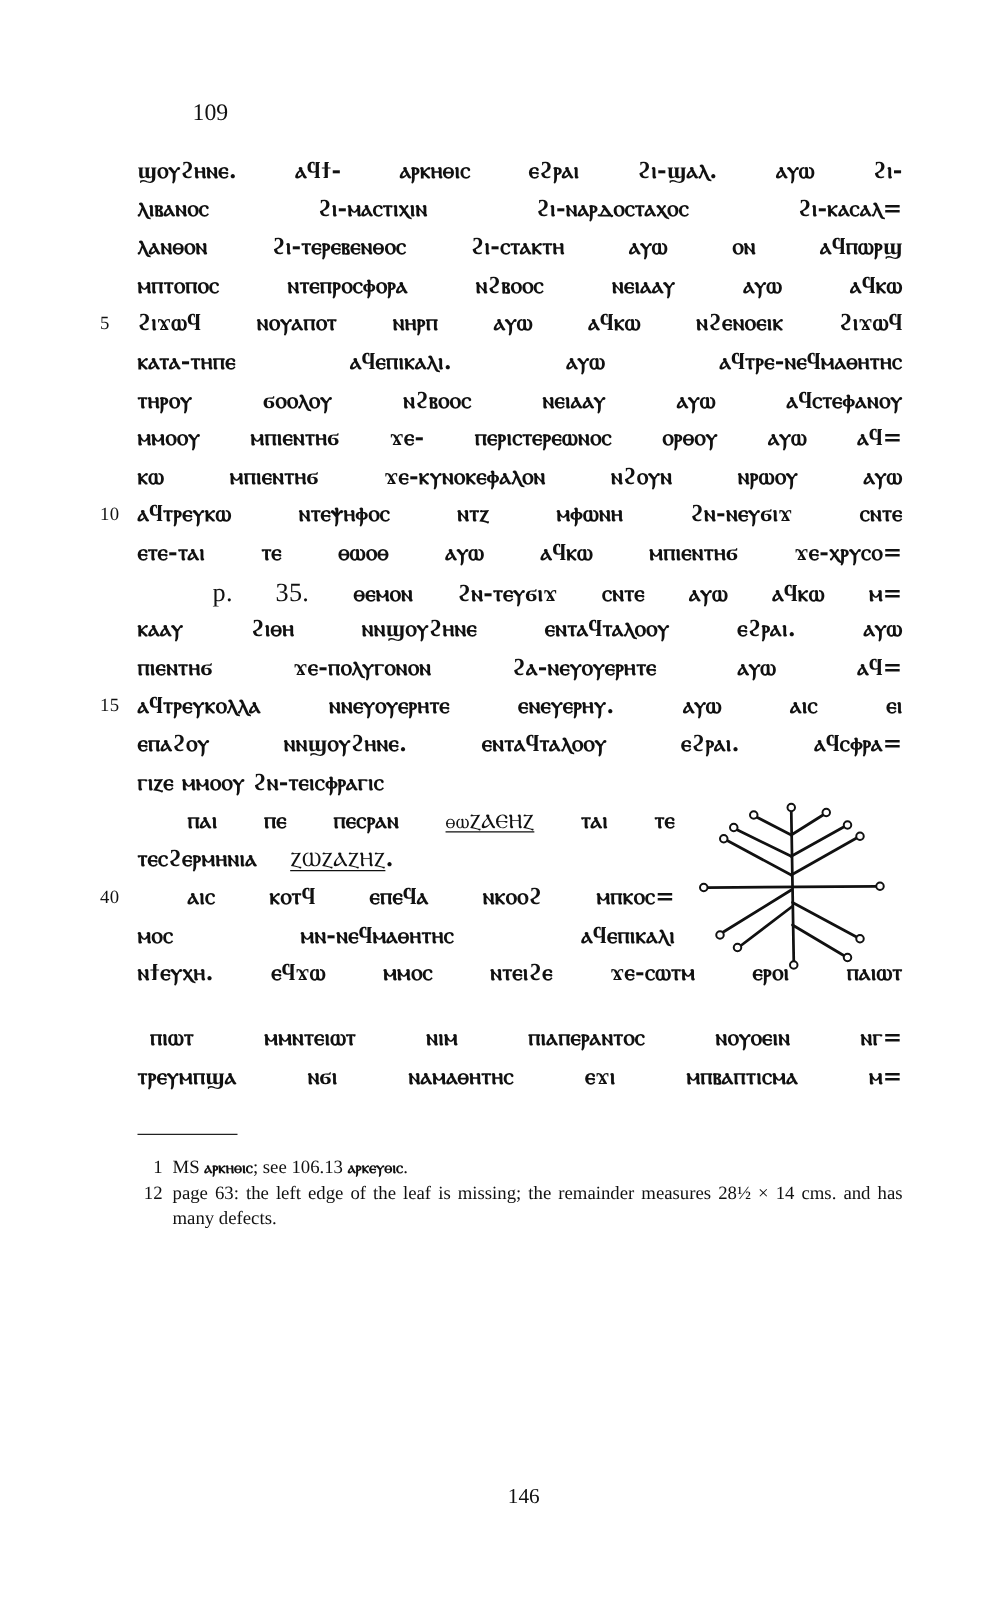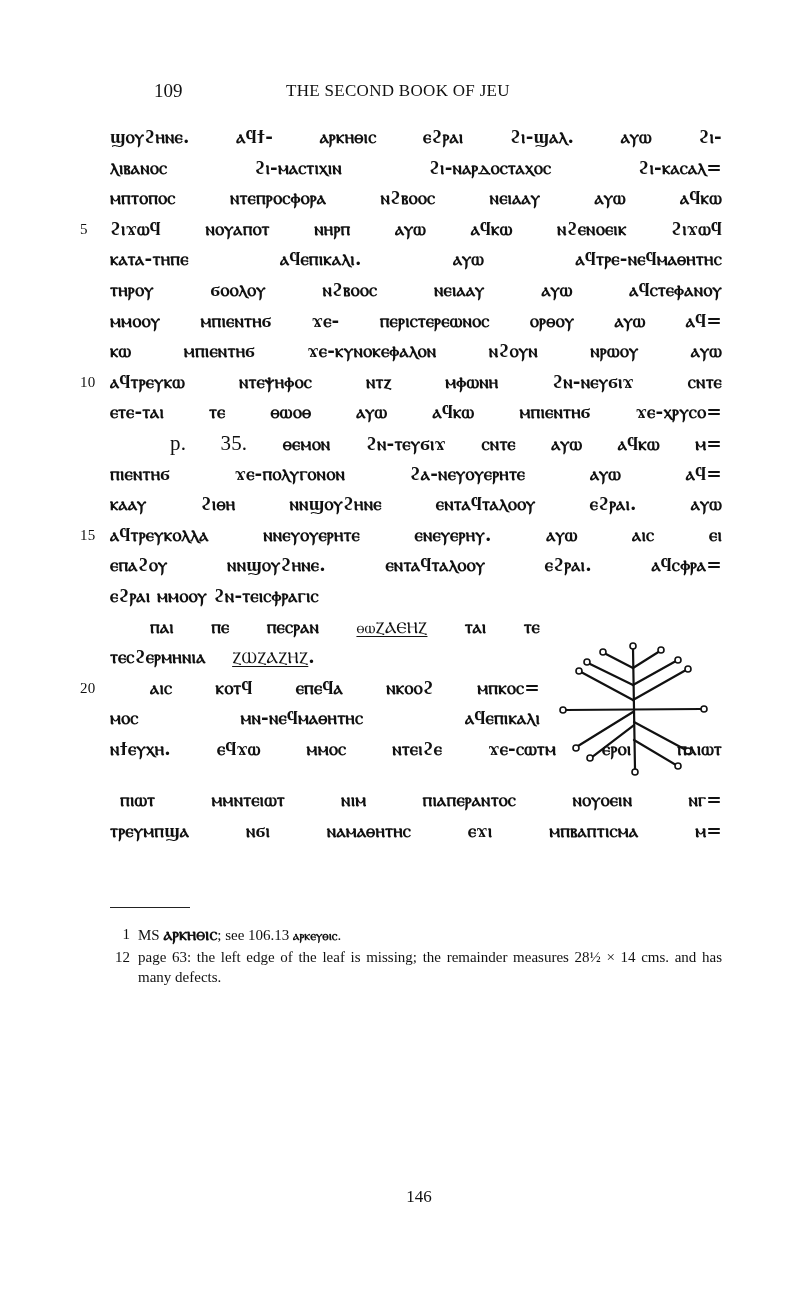--- a/index.html
+++ b/index.html
@@ -26,29 +26,31 @@
   .note .nnum { position: absolute; left: 0; top: 0; width: 20px; text-align: right; }
   .folio { position: absolute; left: 0; width: 806px; top: 1187px; text-align: center; font-size: 17px; padding-left: 16px; }
 </style>
 </head>
 <body>
 
 <div class="page">
 
   <div class="running-head">
     <span class="chapter-num">109</span>
-    <span class="running-title">THE SECOND BOOK OF JEU</span>
   </div>
 
   <div class="text-block">
     <div class="line">
         <span class="txt">ϣⲟⲩϩⲏⲛⲉ. ⲁϥϯ- ⲁⲣⲕⲏⲑⲓⲥ ⲉϩⲣⲁⲓ ϩⲓ-ϣⲁⲗ. ⲁⲩⲱ ϩⲓ-</span>
       </div>
     <div class="line">
         <span class="txt">ⲗⲓⲃⲁⲛⲟⲥ ϩⲓ-ⲙⲁⲥⲧⲓⲭⲓⲛ ϩⲓ-ⲛⲁⲣⲇⲟⲥⲧⲁⲭⲟⲥ ϩⲓ-ⲕⲁⲥⲁⲗ=</span>
+      </div>
+    <div class="line">
+        <span class="txt">ⲗⲁⲛⲑⲟⲛ ϩⲓ-ⲧⲉⲣⲉⲃⲉⲛⲑⲟⲥ ϩⲓ-ⲥⲧⲁⲕⲧⲏ ⲁⲩⲱ ⲟⲛ ⲁϥⲡⲱⲣϣ</span>
       </div>
     <div class="line">
         <span class="txt">ⲙⲡⲧⲟⲡⲟⲥ ⲛⲧⲉⲡⲣⲟⲥⲫⲟⲣⲁ ⲛϩⲃⲟⲟⲥ ⲛⲉⲓⲁⲁⲩ ⲁⲩⲱ ⲁϥⲕⲱ</span>
       </div>
     <div class="line">
         <span class="lnum">5</span>
         <span class="txt">ϩⲓϫⲱϥ ⲛⲟⲩⲁⲡⲟⲧ ⲛⲏⲣⲡ ⲁⲩⲱ ⲁϥⲕⲱ ⲛϩⲉⲛⲟⲉⲓⲕ ϩⲓϫⲱϥ</span>
       </div>
     <div class="line">
         <span class="txt">ⲕⲁⲧⲁ-ⲧⲏⲡⲉ ⲁϥⲉⲡⲓⲕⲁⲗⲓ. ⲁⲩⲱ ⲁϥⲧⲣⲉ-ⲛⲉϥⲙⲁⲑⲏⲧⲏⲥ</span>
@@ -66,43 +68,43 @@
         <span class="lnum">10</span>
         <span class="txt">ⲁϥⲧⲣⲉⲩⲕⲱ ⲛⲧⲉⲯⲏⲫⲟⲥ ⲛⲧⲍ ⲙⲫⲱⲛⲏ ϩⲛ-ⲛⲉⲩϭⲓϫ ⲥⲛⲧⲉ</span>
       </div>
     <div class="line">
         <span class="txt">ⲉⲧⲉ-ⲧⲁⲓ ⲧⲉ ⲑⲱⲟⲑ ⲁⲩⲱ ⲁϥⲕⲱ ⲙⲡⲓⲉⲛⲧⲏϭ ϫⲉ-ⲭⲣⲩⲥⲟ=</span>
       </div>
     <div class="line indent">
         <span class="txt"><span class="pref">p. 35.</span> <span>ⲑⲉⲙⲟⲛ ϩⲛ-ⲧⲉⲩϭⲓϫ ⲥⲛⲧⲉ ⲁⲩⲱ ⲁϥⲕⲱ ⲙ=</span></span>
       </div>
     <div class="line">
-        <span class="txt">ⲡⲓⲉⲛⲧⲏϭ ϫⲉ-ⲡⲟⲗⲩⲅⲟⲛⲟⲛ ϩⲁ-ⲛⲉⲩⲟⲩⲉⲣⲏⲧⲉ ⲁⲩⲱ ⲁϥ=</span>
+        <span class="txt">ⲕⲁⲁⲩ ϩⲓⲑⲏ ⲛⲛϣⲟⲩϩⲏⲛⲉ ⲉⲛⲧⲁϥⲧⲁⲗⲟⲟⲩ ⲉϩⲣⲁⲓ. ⲁⲩⲱ</span>
       </div>
     <div class="line">
-        <span class="txt">ⲕⲁⲁⲩ ϩⲓⲑⲏ ⲛⲛϣⲟⲩϩⲏⲛⲉ ⲉⲛⲧⲁϥⲧⲁⲗⲟⲟⲩ ⲉϩⲣⲁⲓ. ⲁⲩⲱ</span>
+        <span class="txt">ⲡⲓⲉⲛⲧⲏϭ ϫⲉ-ⲡⲟⲗⲩⲅⲟⲛⲟⲛ ϩⲁ-ⲛⲉⲩⲟⲩⲉⲣⲏⲧⲉ ⲁⲩⲱ ⲁϥ=</span>
       </div>
     <div class="line">
         <span class="lnum">15</span>
         <span class="txt">ⲁϥⲧⲣⲉⲩⲕⲟⲗⲗⲁ ⲛⲛⲉⲩⲟⲩⲉⲣⲏⲧⲉ ⲉⲛⲉⲩⲉⲣⲏⲩ. ⲁⲩⲱ ⲁⲓⲥ ⲉⲓ</span>
       </div>
     <div class="line">
         <span class="txt">ⲉⲡⲁϩⲟⲩ ⲛⲛϣⲟⲩϩⲏⲛⲉ. ⲉⲛⲧⲁϥⲧⲁⲗⲟⲟⲩ ⲉϩⲣⲁⲓ. ⲁϥⲥⲫⲣⲁ=</span>
       </div>
     <div class="line short">
-        <span class="txt">ⲉϩⲣⲁⲓ ⲙⲙⲟⲟⲩ ϩⲛ-ⲧⲉⲓⲥⲫⲣⲁⲅⲓⲥ</span>
+        <span class="txt">ⲅⲓⲍⲉ ⲙⲙⲟⲟⲩ ϩⲛ-ⲧⲉⲓⲥⲫⲣⲁⲅⲓⲥ</span>
       </div>
     <div class="line narrow indent2">
         <span class="txt"><span>ⲡⲁⲓ ⲡⲉ ⲡⲉⲥⲣⲁⲛ</span> <u>ⲑⲱⲌⲀⲈⲎⲌ</u> <span>ⲧⲁⲓ ⲧⲉ</span></span>
       </div>
     <div class="line narrow short">
         <span class="txt"><span>ⲧⲉⲥϩⲉⲣⲙⲏⲛⲓⲁ</span>&nbsp;&nbsp;&nbsp;&nbsp;<u>ⲌⲰⲌⲀⲌⲎⲌ</u><span>.</span></span>
       </div>
     <div class="line narrow indent2">
-        <span class="lnum">20</span>
+        <span class="lnum">40</span>
         <span class="txt">ⲁⲓⲥ ⲕⲟⲧϥ ⲉⲡⲉϥⲁ ⲛⲕⲟⲟϩ ⲙⲡⲕⲟⲥ=</span>
       </div>
     <div class="line narrow">
         <span class="txt">ⲙⲟⲥ ⲙⲛ-ⲛⲉϥⲙⲁⲑⲏⲧⲏⲥ ⲁϥⲉⲡⲓⲕⲁⲗⲓ</span>
       </div>
     <div class="line">
         <span class="txt">ⲛϯⲉⲩⲭⲏ. ⲉϥϫⲱ ⲙⲙⲟⲥ ⲛⲧⲉⲓϩⲉ ϫⲉ-ⲥⲱⲧⲙ ⲉⲣⲟⲓ ⲡⲁⲓⲱⲧ</span>
       </div>
     <div class="line indent3">
         <span class="txt">ⲡⲓⲱⲧ ⲙⲙⲛⲧⲉⲓⲱⲧ ⲛⲓⲙ ⲡⲓⲁⲡⲉⲣⲁⲛⲧⲟⲥ ⲛⲟⲩⲟⲉⲓⲛ ⲛⲅ=</span>
@@ -142,21 +144,21 @@
       <circle cx="590" cy="758" r="3"></circle>
       <circle cx="688" cy="751" r="3"></circle>
       <circle cx="678" cy="766" r="3"></circle>
     </g>
   </svg>
 
   <div class="rule"></div>
 
   <div class="notes">
     <div class="note">
-      <span class="nnum">1</span><span>MS </span><b style="font-family:'DejaVu Serif',serif;font-size:18px">ⲁⲣⲕⲏⲑⲓⲥ</b><span>; see 106.13 </span><b style="font-family:Liberation Mono, monospace;font-size:13px">ⲁⲣⲕⲉⲩⲑⲓⲥ</b><span>.</span>
+      <span class="nnum">1</span><span>MS </span><b style="font-family:'DejaVu Serif',serif;font-size:13px">ⲁⲣⲕⲏⲑⲓⲥ</b><span>; see 106.13 </span><b style="font-family:Liberation Mono, monospace;font-size:13px">ⲁⲣⲕⲉⲩⲑⲓⲥ</b><span>.</span>
     </div>
     <div class="note">
       <span class="nnum">12</span><span>page 63: the left edge of the leaf is missing; the remainder measures 28½ × 14 cms. and has many defects.</span>
     </div>
   </div>
 
   <div class="folio">146</div>
 </div>
 
 </body></html>

